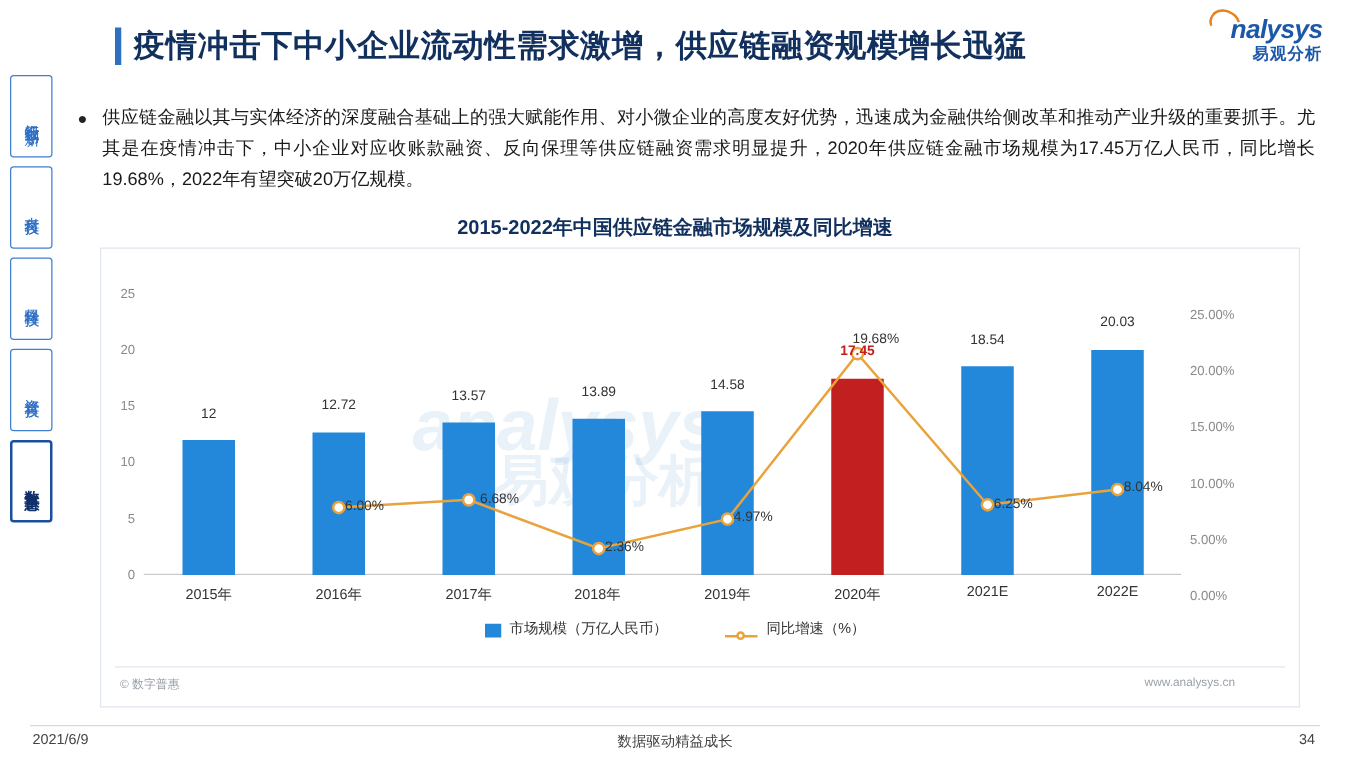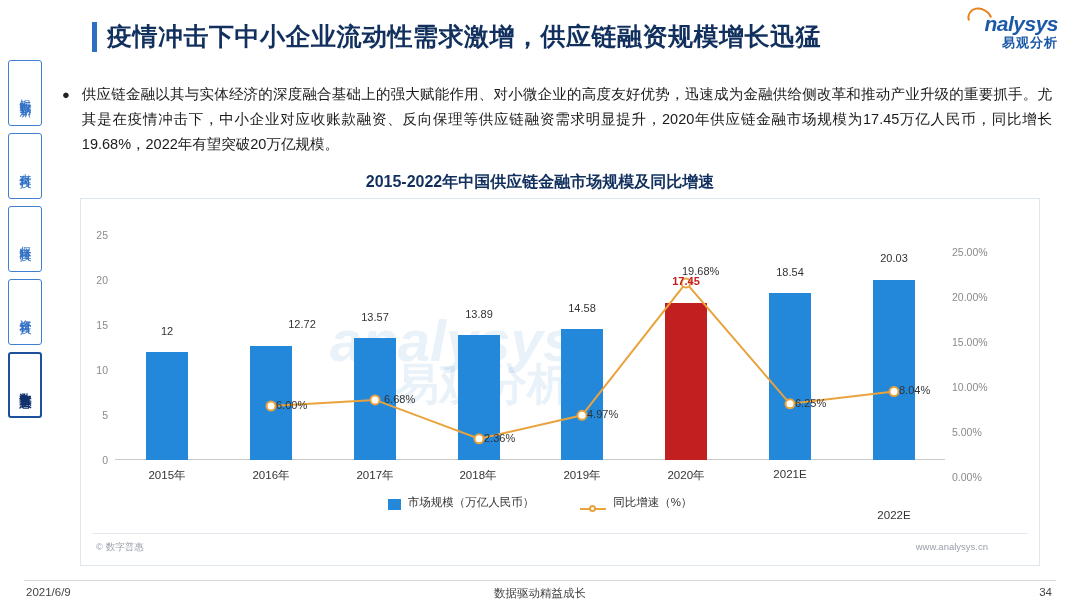--- a/index.html
+++ b/index.html
@@ -377,21 +377,21 @@
     <circle cx="260" cy="164.9" r="4.5" fill="#ffffff" stroke="#e8a33d" stroke-width="2"></circle>
     <circle cx="364" cy="203.8" r="4.5" fill="#ffffff" stroke="#e8a33d" stroke-width="2"></circle>
     <circle cx="467" cy="180.3" r="4.5" fill="#ffffff" stroke="#e8a33d" stroke-width="2"></circle>
     <circle cx="571" cy="47.9" r="4.5" fill="#ffffff" stroke="#e8a33d" stroke-width="2"></circle>
     <circle cx="675" cy="168.8" r="4.5" fill="#ffffff" stroke="#e8a33d" stroke-width="2"></circle>
     <circle cx="779" cy="156.6" r="4.5" fill="#ffffff" stroke="#e8a33d" stroke-width="2"></circle>
   </svg>
 </div>
 
 <div class="bar-value" style="left:167px;top:325px;">12</div>
-<div class="bar-value" style="left:271px;top:318px;margin-left:31px;">12.72</div>
+<div class="bar-value" style="left:271px;top:318px;">12.72</div>
 <div class="bar-value" style="left:375px;top:311px;">13.57</div>
 <div class="bar-value" style="left:479px;top:308px;">13.89</div>
 <div class="bar-value" style="left:582px;top:302px;">14.58</div>
 <div class="bar-value hl" style="left:686px;top:275px;">17.45</div>
 <div class="bar-value" style="left:790px;top:266px;">18.54</div>
 <div class="bar-value" style="left:894px;top:252px;">20.03</div>
 
 <div class="pt-label" style="left:276px;top:399px;">6.00%</div>
 <div class="pt-label" style="left:384px;top:393px;">6.68%</div>
 <div class="pt-label" style="left:484px;top:432px;">2.36%</div>
@@ -400,21 +400,21 @@
 <div class="pt-label" style="left:795px;top:397px;">6.25%</div>
 <div class="pt-label" style="left:899px;top:384px;">8.04%</div>
 
 <div class="x-label" style="left:115px;width:104px;">2015年</div>
 <div class="x-label" style="left:219px;width:104px;">2016年</div>
 <div class="x-label" style="left:323px;width:104px;">2017年</div>
 <div class="x-label" style="left:426px;width:104px;">2018年</div>
 <div class="x-label" style="left:530px;width:104px;">2019年</div>
 <div class="x-label" style="left:634px;width:104px;">2020年</div>
 <div class="x-label" style="left:738px;width:104px;">2021E</div>
-<div class="x-label" style="left:842px;width:104px;margin-top:41px;">2022E</div>
+<div class="x-label" style="left:842px;width:104px;">2022E</div>
 
 <div class="legend">
   <div class="legend-item">
     <span class="legend-swatch-bar"></span>
     <span>市场规模（万亿人民币）</span>
   </div>
   <div class="legend-item">
     <span class="legend-swatch-line"></span>
     <span>同比增速（%）</span>
   </div>

